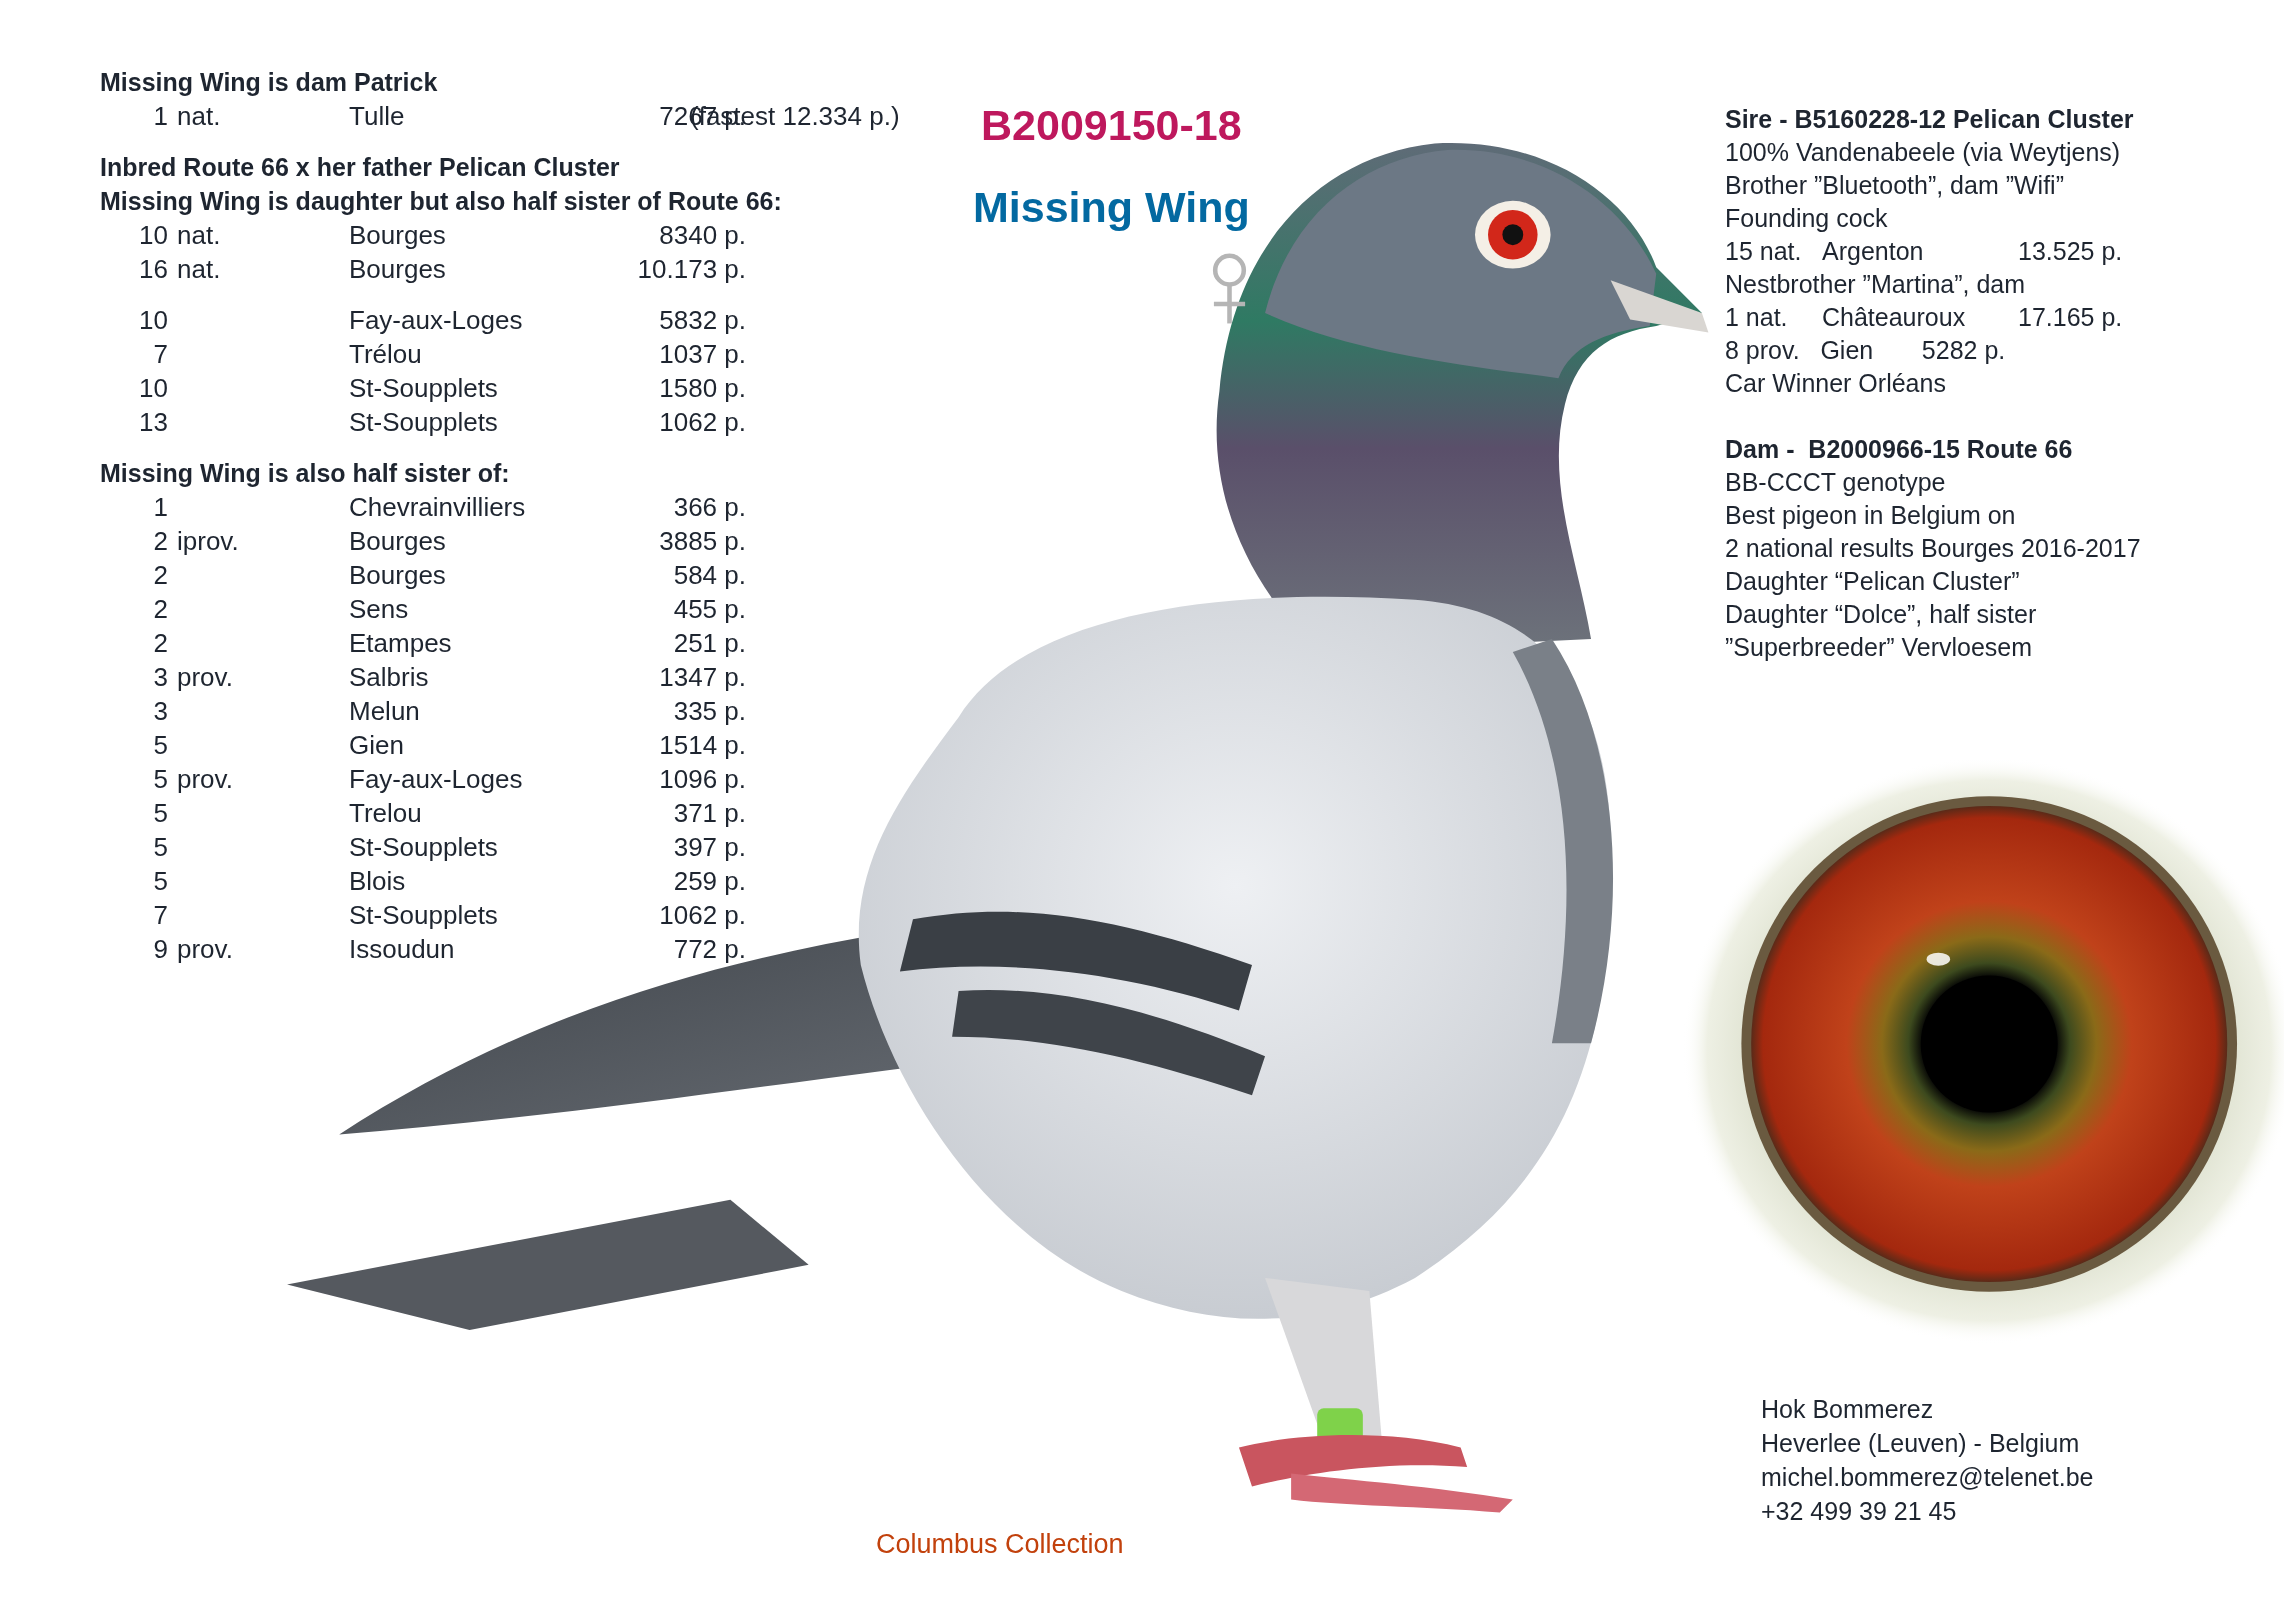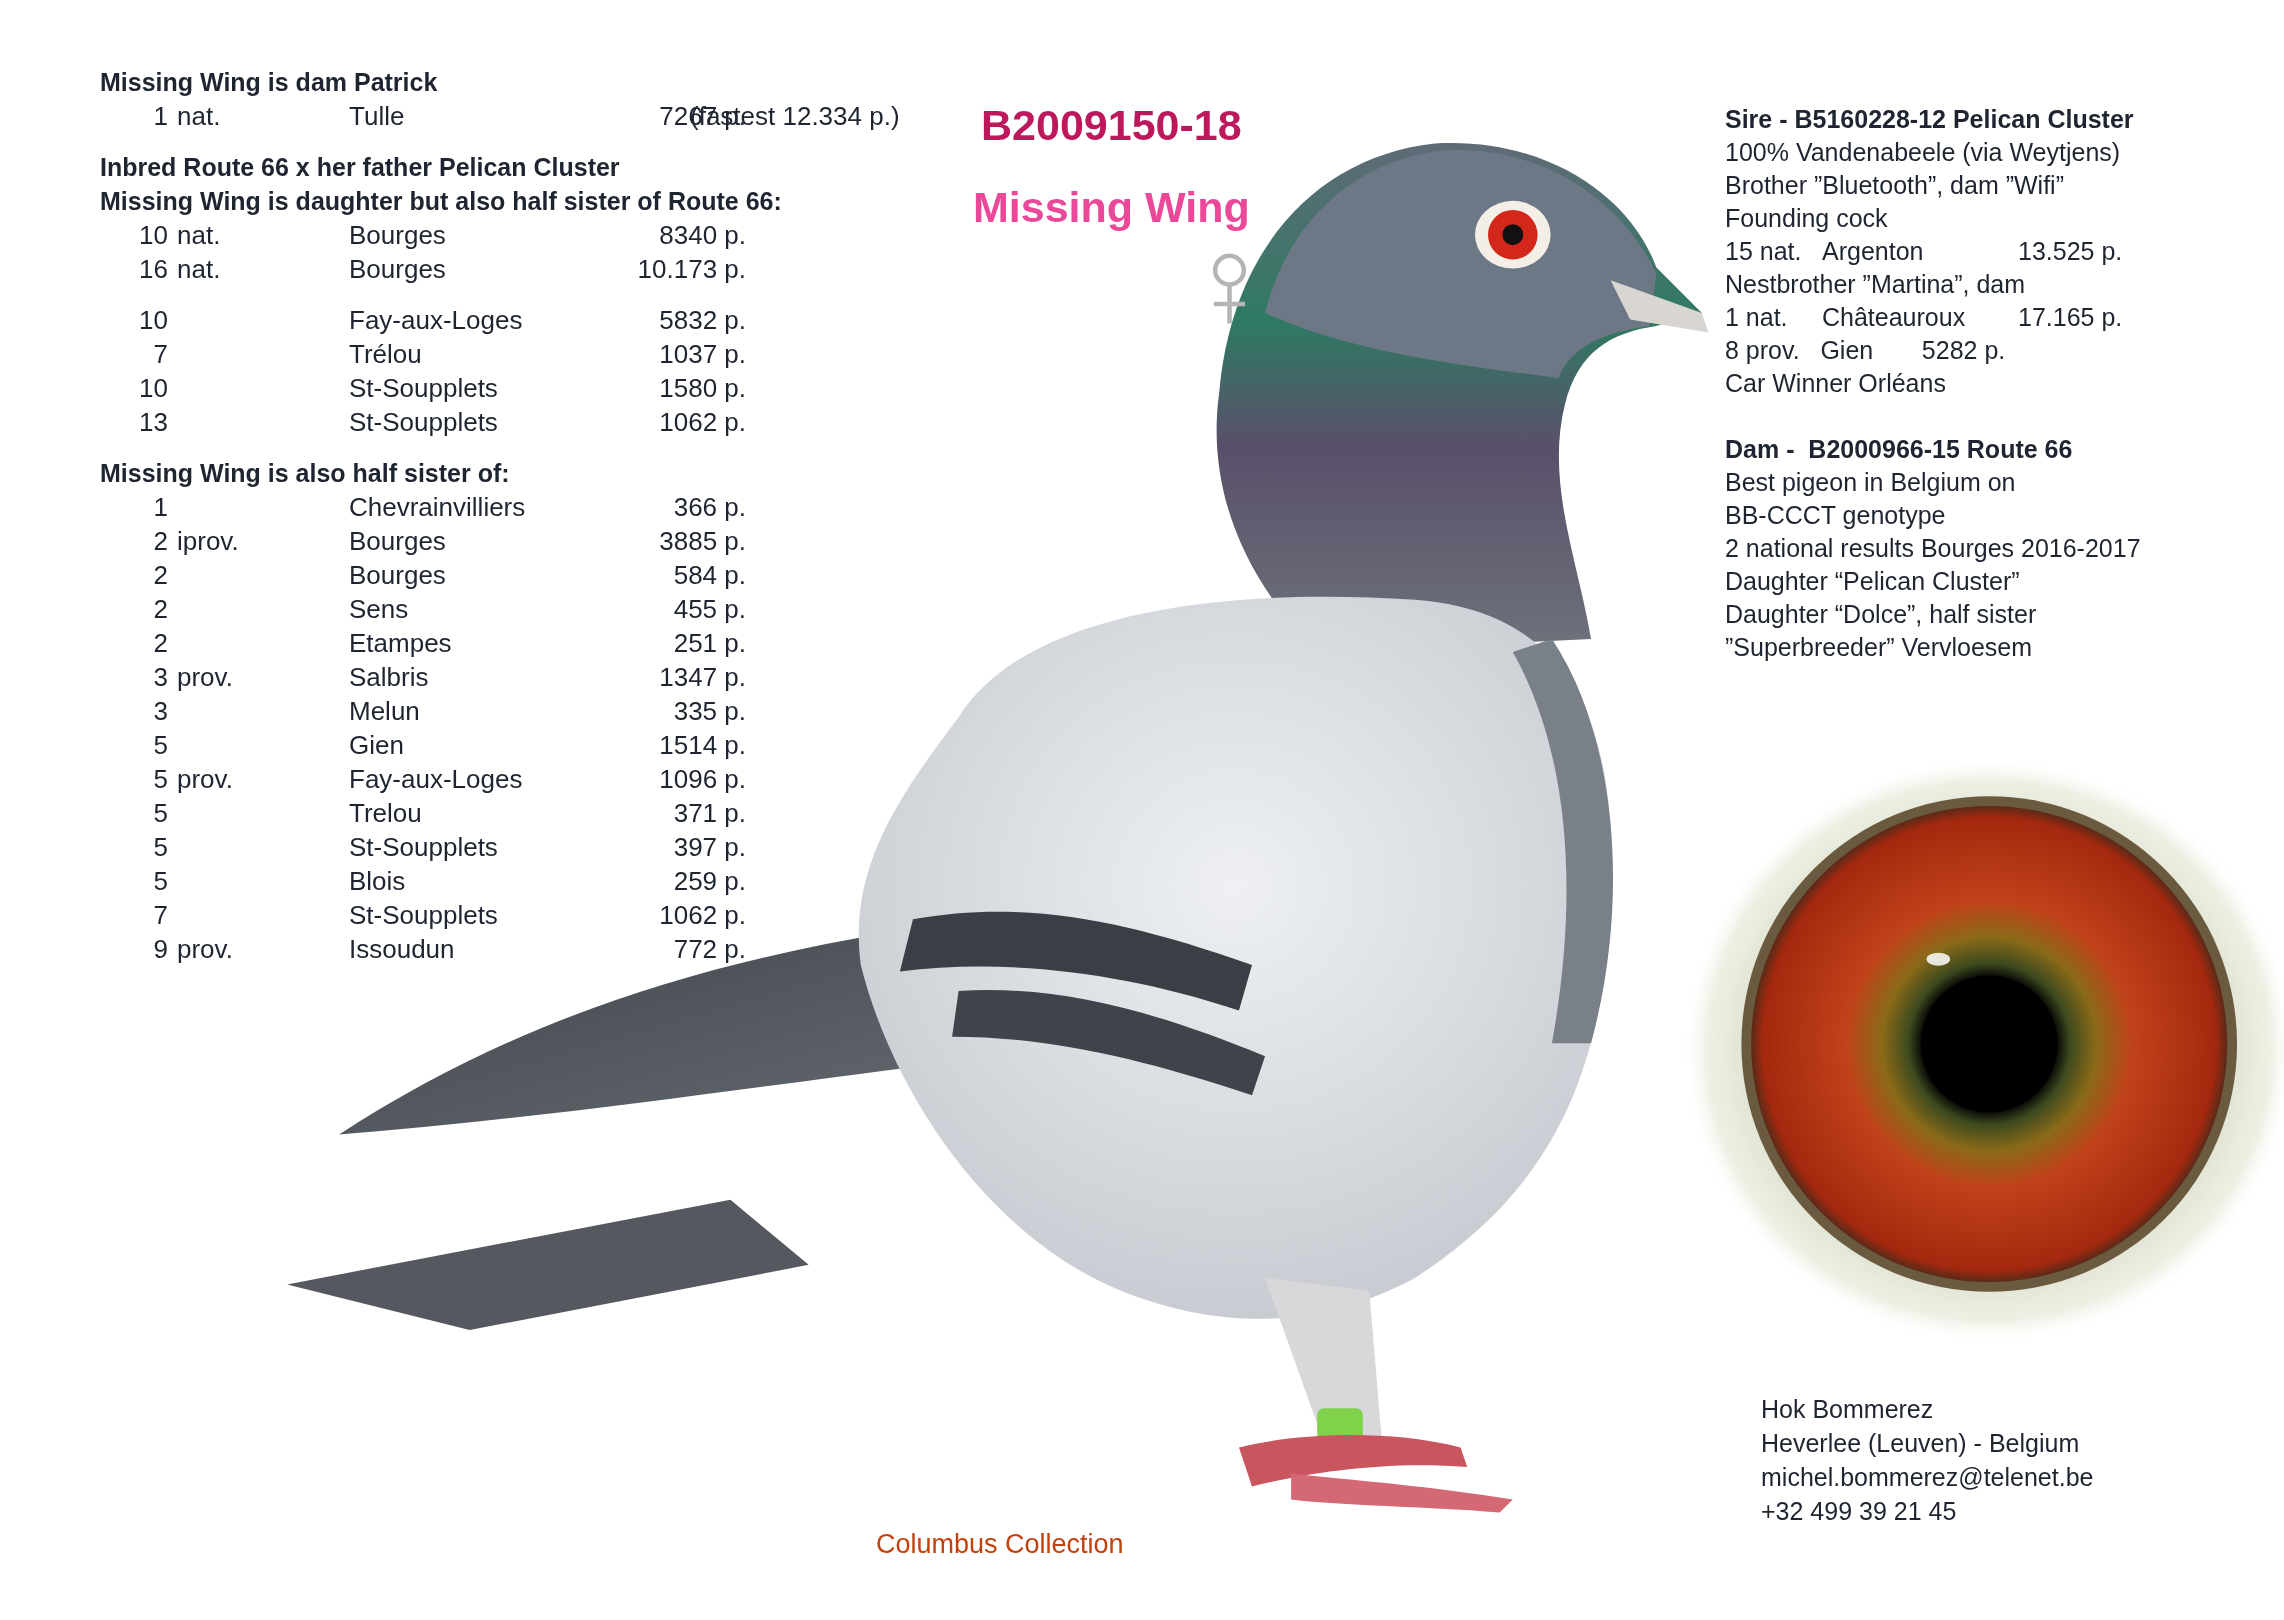--- a/index.html
+++ b/index.html
@@ -12,21 +12,21 @@
   .sec-h { font-size:25px; font-weight:bold; line-height:34px; white-space:nowrap; }
   .row { position:relative; height:34px; font-size:26px; line-height:34px; white-space:nowrap; }
   .row .rank { position:absolute; left:0; width:68px; text-align:right; }
   .row .lvl { position:absolute; left:77px; }
   .row .place { position:absolute; left:249px; }
   .row .pts { position:absolute; right:202px; text-align:center; }
   .row .extra { position:absolute; left:590px; }
   .gap { height:17px; }
   
   #ring { left:973px; top:101px; font-size:43px; font-weight:bold; color:#be185d;margin-left:8px; }
-  #name { left:973px; top:183px; font-size:43px; font-weight:bold; color:#ec4899; }
+  #name { left:973px; top:183px; font-size:43px; font-weight:bold; color:#0369a1; }
   #female { left:1210px; top:253px; width:39px; height:72px; }
   
   #right { left:1725px; top:103px; width:522px; }
   .rline { font-size:25px; line-height:33px; white-space:nowrap; position:relative; height:33px; }
   .rline .c1 { position:absolute; left:0; }
   .rline .c2 { position:absolute; left:97px; }
   .rline .c3 { position:absolute; left:293px; }
   #contact { left:1761px; top:1392px; }
   #contact div { font-size:25px; line-height:34px; white-space:nowrap; }
   #collection { left:876px; top:1529px; font-size:27px; color:#c2410c; }
@@ -265,22 +265,22 @@
   <div class="rline">Nestbrother ”Martina”, dam</div>
   <div class="rline">
     <span class="c1">1 nat.</span>
     <span class="c2">Châteauroux</span>
     <span class="c3">17.165 p.</span>
   </div>
   <div class="rline" style="white-space:pre">8 prov.   Gien       5282 p.</div>
   <div class="rline">Car Winner Orléans</div>
   <div style="height:33px"></div>
   <div class="rline bold" style="white-space:pre">Dam -  B2000966-15 Route 66</div>
+  <div class="rline">BB-CCCT genotype</div>
   <div class="rline">Best pigeon in Belgium on</div>
-  <div class="rline">BB-CCCT genotype</div>
   <div class="rline">2 national results Bourges 2016-2017</div>
   <div class="rline">Daughter “Pelican Cluster”</div>
   <div class="rline">Daughter “Dolce”, half sister</div>
   <div class="rline">”Superbreeder” Vervloesem</div>
 </div>
 
 <div id="contact" class="abs">
   <div>Hok Bommerez</div>
   <div>Heverlee (Leuven) - Belgium</div>
   <div>michel.bommerez@telenet.be</div>

